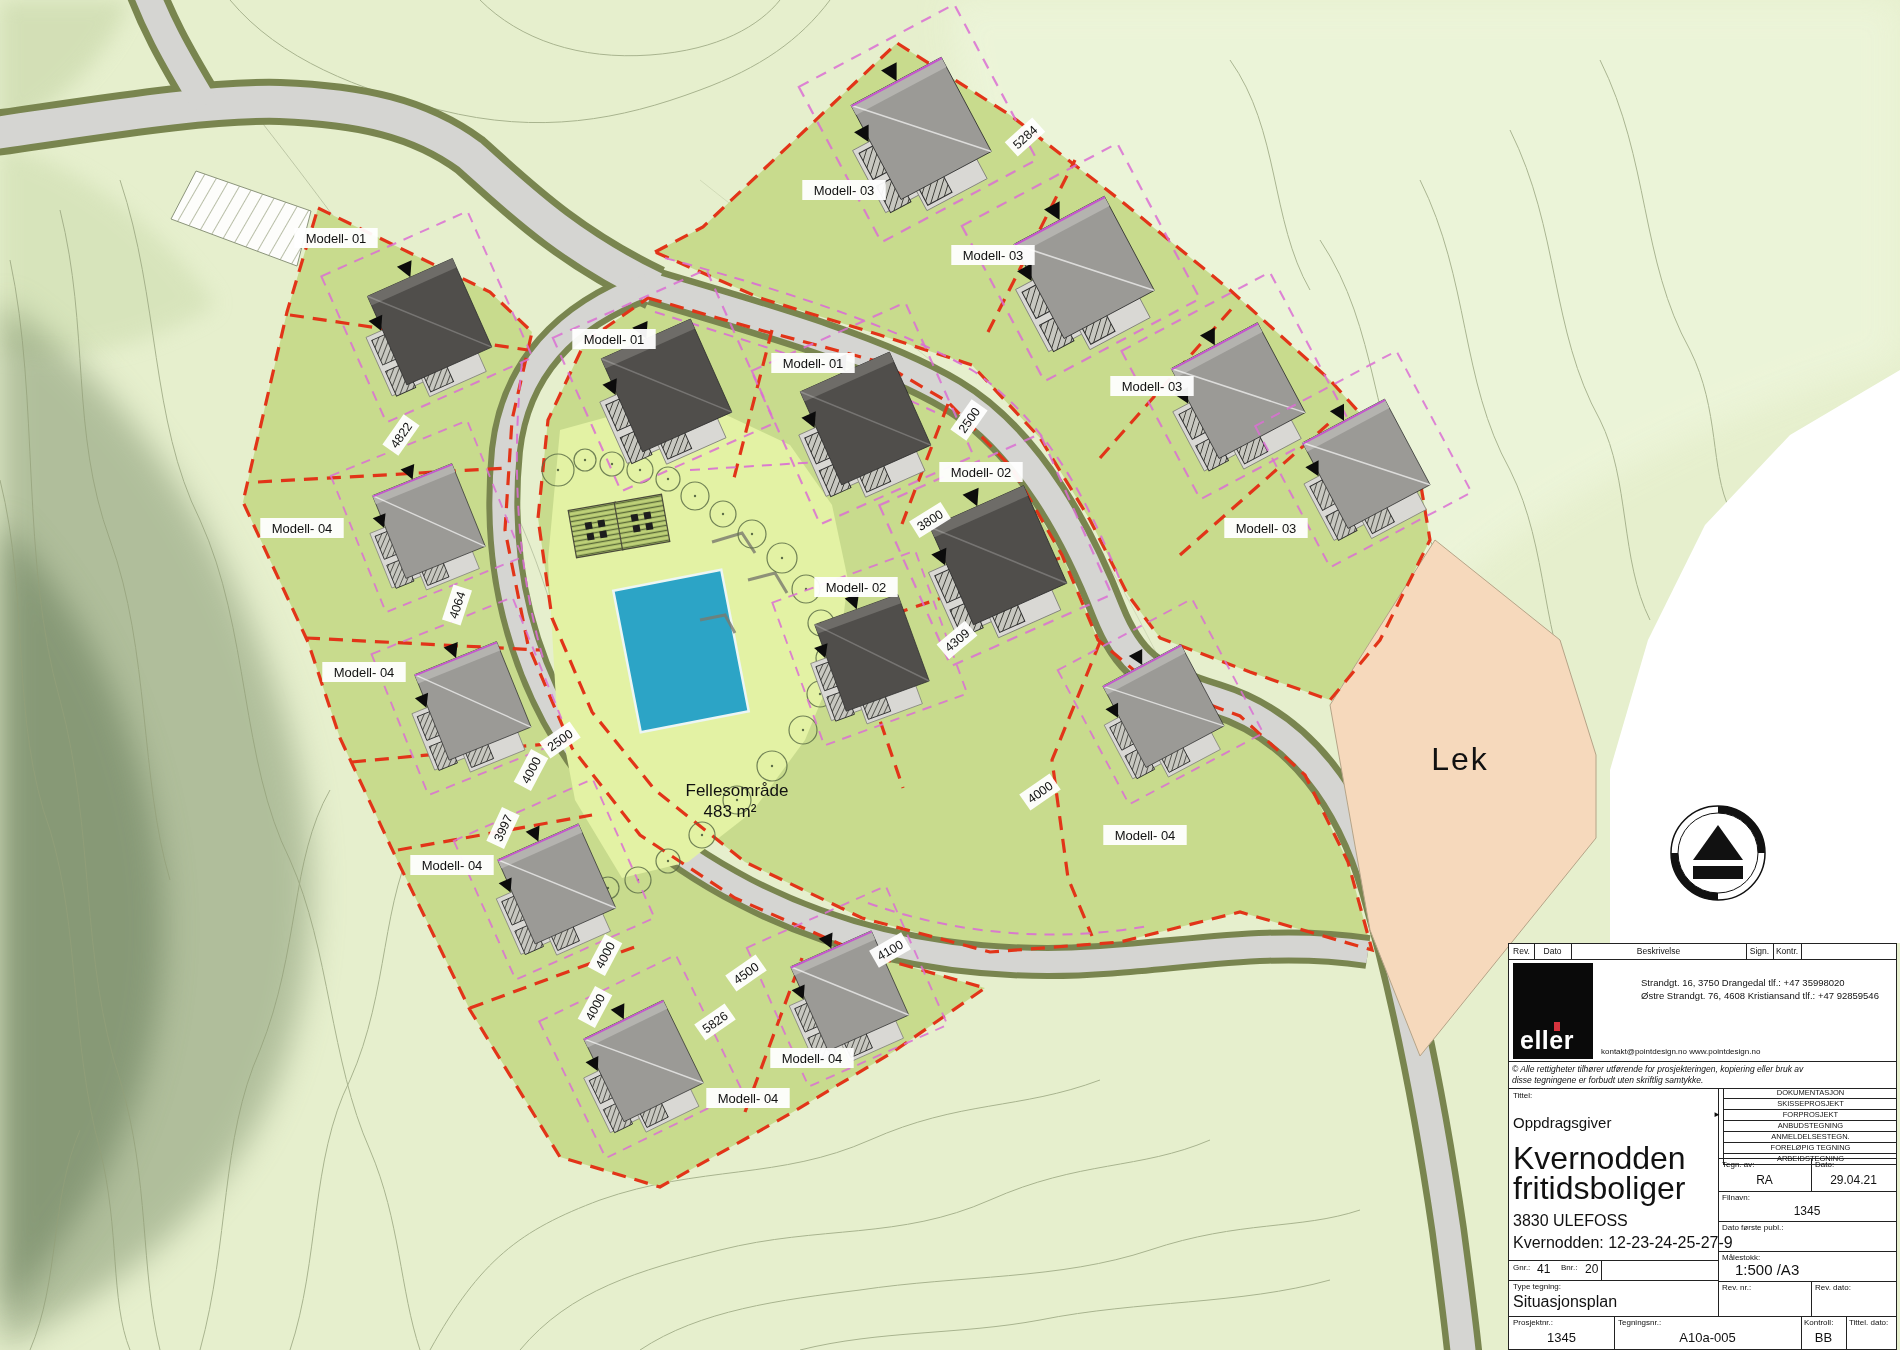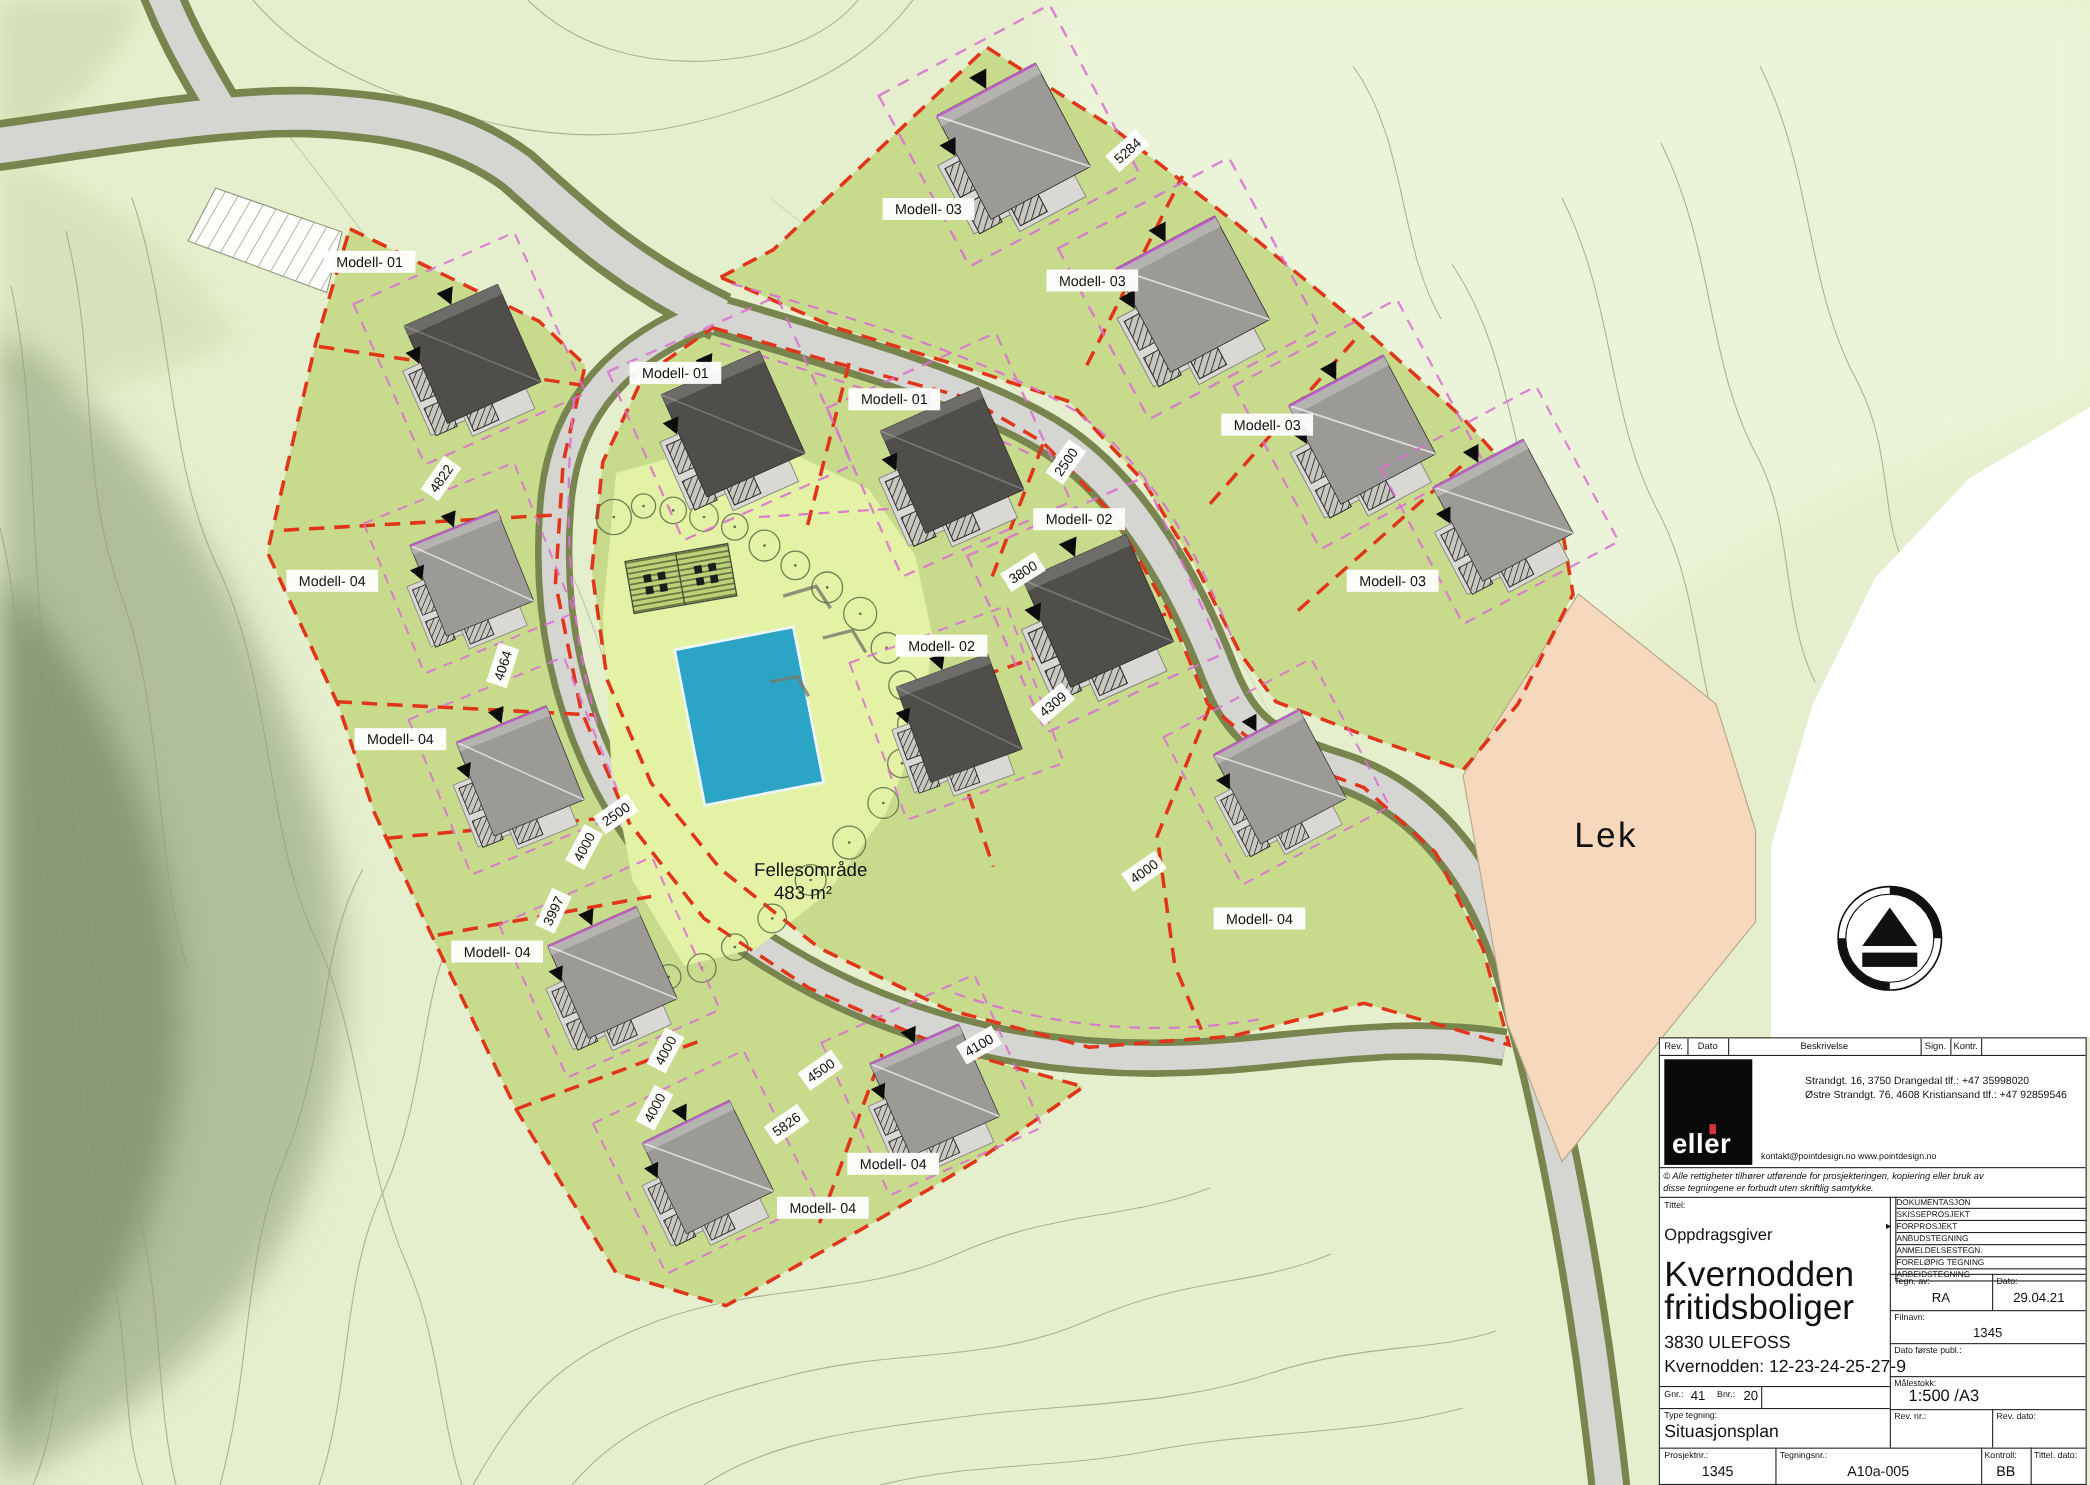--- a/index.html
+++ b/index.html
@@ -15,21 +15,21 @@
   .s8{font-size:8px;} .s95{font-size:9.5px;line-height:13px;margin-left:40px;}
   .v11{font-size:12px;} .v13{font-size:13px;} .v15{font-size:15px;} .v16{font-size:16px;} .v24{font-size:32px;}
   .hc{position:absolute;top:2px;font-size:8.5px;text-align:center;}
   .ctr{text-align:center;}
   .logo{position:absolute;left:4px;top:19px;width:80px;height:96px;background:#0a0a0a;}
   .logo .lt{position:absolute;left:7px;bottom:4px;color:#fff;font-size:25px;font-weight:bold;letter-spacing:.5px;}
   .logo .dot{position:absolute;left:41px;bottom:28px;width:6px;height:9px;background:#d5333d;}
   .copyright{font-style:italic;font-size:8.5px;line-height:11px;}
   .checklist{position:absolute;left:214px;top:144px;width:174px;box-sizing:border-box;border-left:1px solid #222;}
   .clrow{position:relative;height:10px;line-height:10px;border-bottom:1px solid #222;
-         font-size:7.5px;}
+         font-size:7.5px;text-align:center;}
   .clrow .mark{position:absolute;left:-11px;top:0;font-size:8px;}
 </style>
 </head>
 <body>
 
 <div class="canvas">
 
 <svg width="1900" height="1350" viewBox="0 0 1900 1350">
   <defs>
     <pattern id="phatch" width="5" height="5" patternUnits="userSpaceOnUse" patternTransform="rotate(45)">

